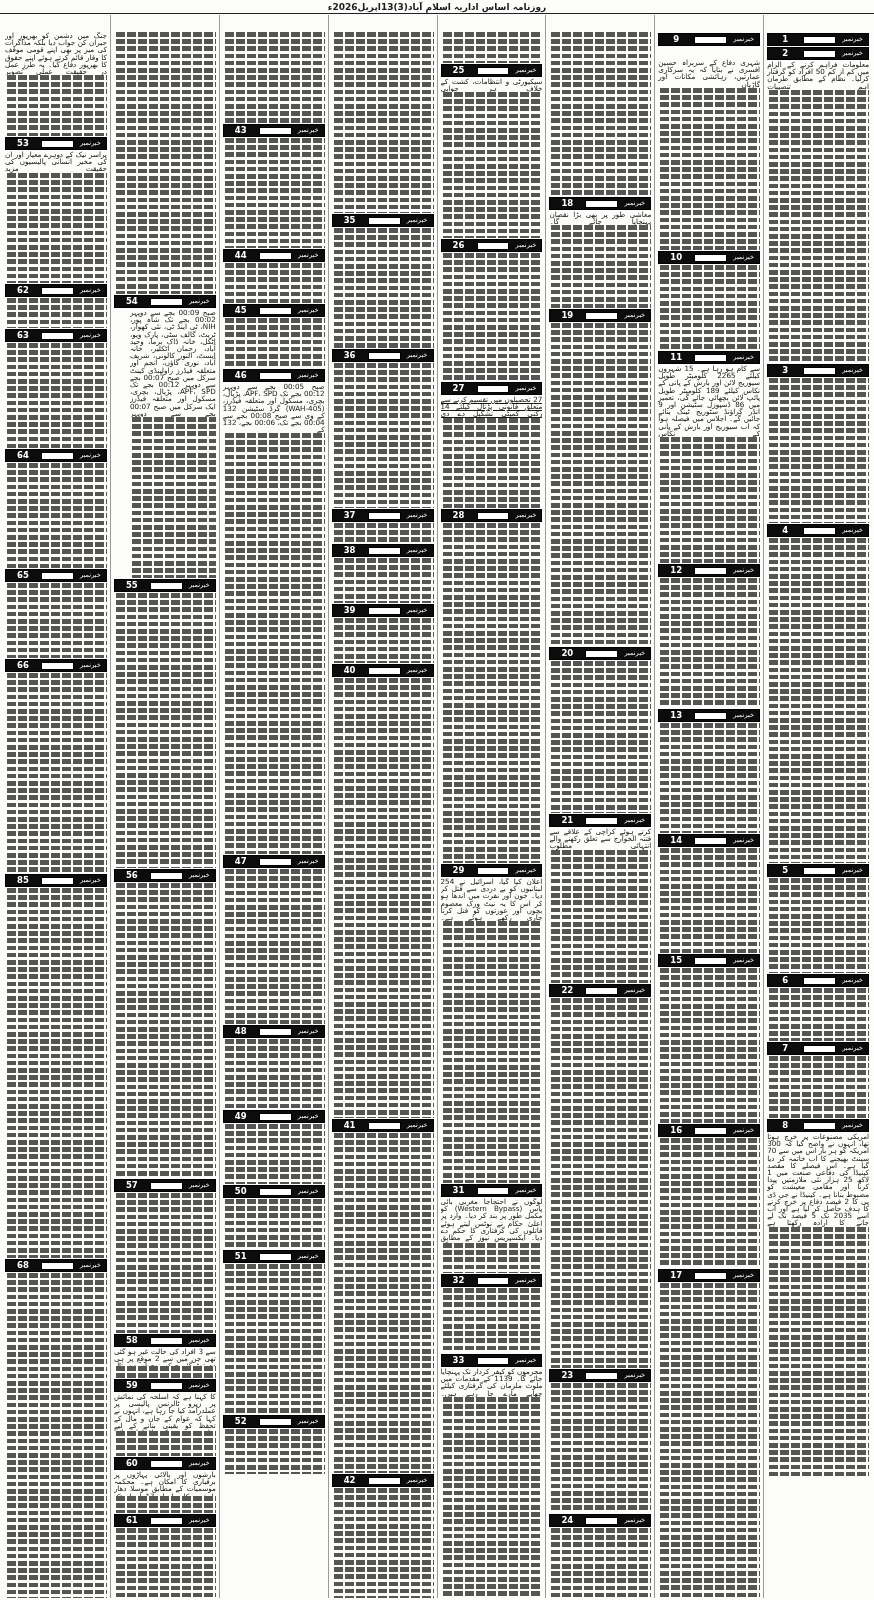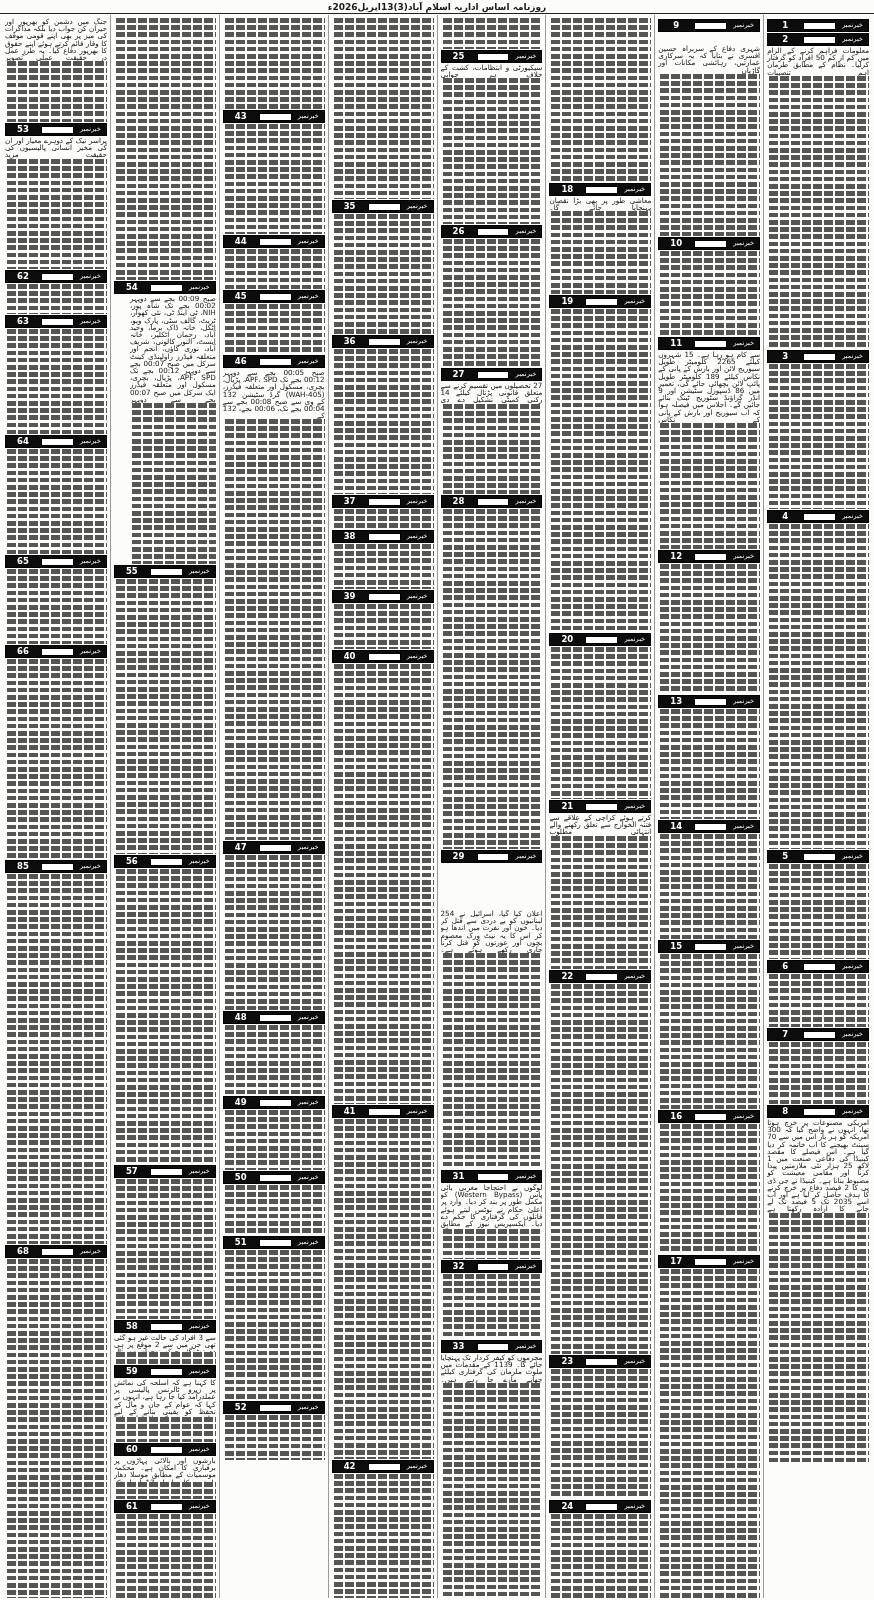--- a/index.html
+++ b/index.html
@@ -10,21 +10,21 @@
   }
   #masthead{
     height:13px;display:flex;align-items:center;justify-content:center;
     font-size:9px;font-weight:bold;direction:rtl;
     border-bottom:1px solid #222;
   }
   #cols{
     display:flex;direction:rtl;height:1584px;padding:1px 2px 0 2px;box-sizing:border-box;
   }
   .col{
-    flex:1 1 0;min-width:0;padding:3px 3px;box-sizing:border-box;
+    flex:1 1 0;min-width:0;padding:17px 3px;box-sizing:border-box;
     border-left:1px solid #9a9a96;overflow:hidden;
   }
   .col:last-child{border-left:none;}
   .bar{
     display:flex;direction:ltr;align-items:stretch;height:13px;margin:1px 0;
     background:#0c0c0c;border:1px solid #000;box-sizing:border-box;
   }
   .bar .num{
     flex:1.1;display:flex;align-items:center;justify-content:center;
     color:#fff;font-weight:bold;font-size:8.5px;line-height:1;
@@ -281,38 +281,38 @@
         </div>
         <div class="txt" style="height: 128px;">
           <div class="greek"></div>
         </div>
         <div class="bar">
           <span class="num">27</span>
           <span class="inset"></span>
           <span class="label">خبرنمبر</span>
         </div>
         <div class="txt" style="height: 112px;">
-          <div class="snip" style="max-height: 67.2px;">27 تحصیلوں میں تقسیم کرنے سے متعلق قانونی پڑتال کیلئے 14 رکنی کمیٹی تشکیل دے دی</div>
+          <div class="snip" style="max-height: 67.2px; text-decoration: underline;">27 تحصیلوں میں تقسیم کرنے سے متعلق قانونی پڑتال کیلئے 14 رکنی کمیٹی تشکیل دے دی</div>
           <div class="greek"></div>
         </div>
         <div class="bar">
           <span class="num">28</span>
           <span class="inset"></span>
           <span class="label">خبرنمبر</span>
         </div>
         <div class="txt" style="height: 340px;">
           <div class="greek"></div>
         </div>
         <div class="bar">
           <span class="num">29</span>
           <span class="inset"></span>
           <span class="label">خبرنمبر</span>
         </div>
         <div class="txt" style="height: 305px;">
-          <div class="snip" style="max-height: 183px; margin-top: 46px;">اعلان کیا گیا، اسرائیل نے 254 لبنانیوں کو بے دردی سے قتل کر دیا۔ خون اور نفرت میں اندھا ہو کر اس کا یہ نیٹ ورک معصوم بچوں اور عورتوں کو قتل کرنا جاری رکھے ہوئے ہے۔</div>
+          <div class="snip" style="max-height: 183px;">اعلان کیا گیا، اسرائیل نے 254 لبنانیوں کو بے دردی سے قتل کر دیا۔ خون اور نفرت میں اندھا ہو کر اس کا یہ نیٹ ورک معصوم بچوں اور عورتوں کو قتل کرنا جاری رکھے ہوئے ہے۔</div>
           <div class="greek"></div>
         </div>
         <div class="bar">
           <span class="num">31</span>
           <span class="inset"></span>
           <span class="label">خبرنمبر</span>
         </div>
         <div class="txt" style="height: 75px;">
           <div class="snip" style="max-height: 45px;">لوگوں نے احتجاجاً مغربی بائی پاس (Western Bypass) کو مکمل طور پر بند کر دیا۔ وارد پر اعلیٰ حکام نے نوٹس لیتے ہوئے قاتلوں کی گرفتاری کا حکم دے دیا۔ ایکسپریس نیوز کے مطابق شہر کے</div>
           <div class="greek"></div>

